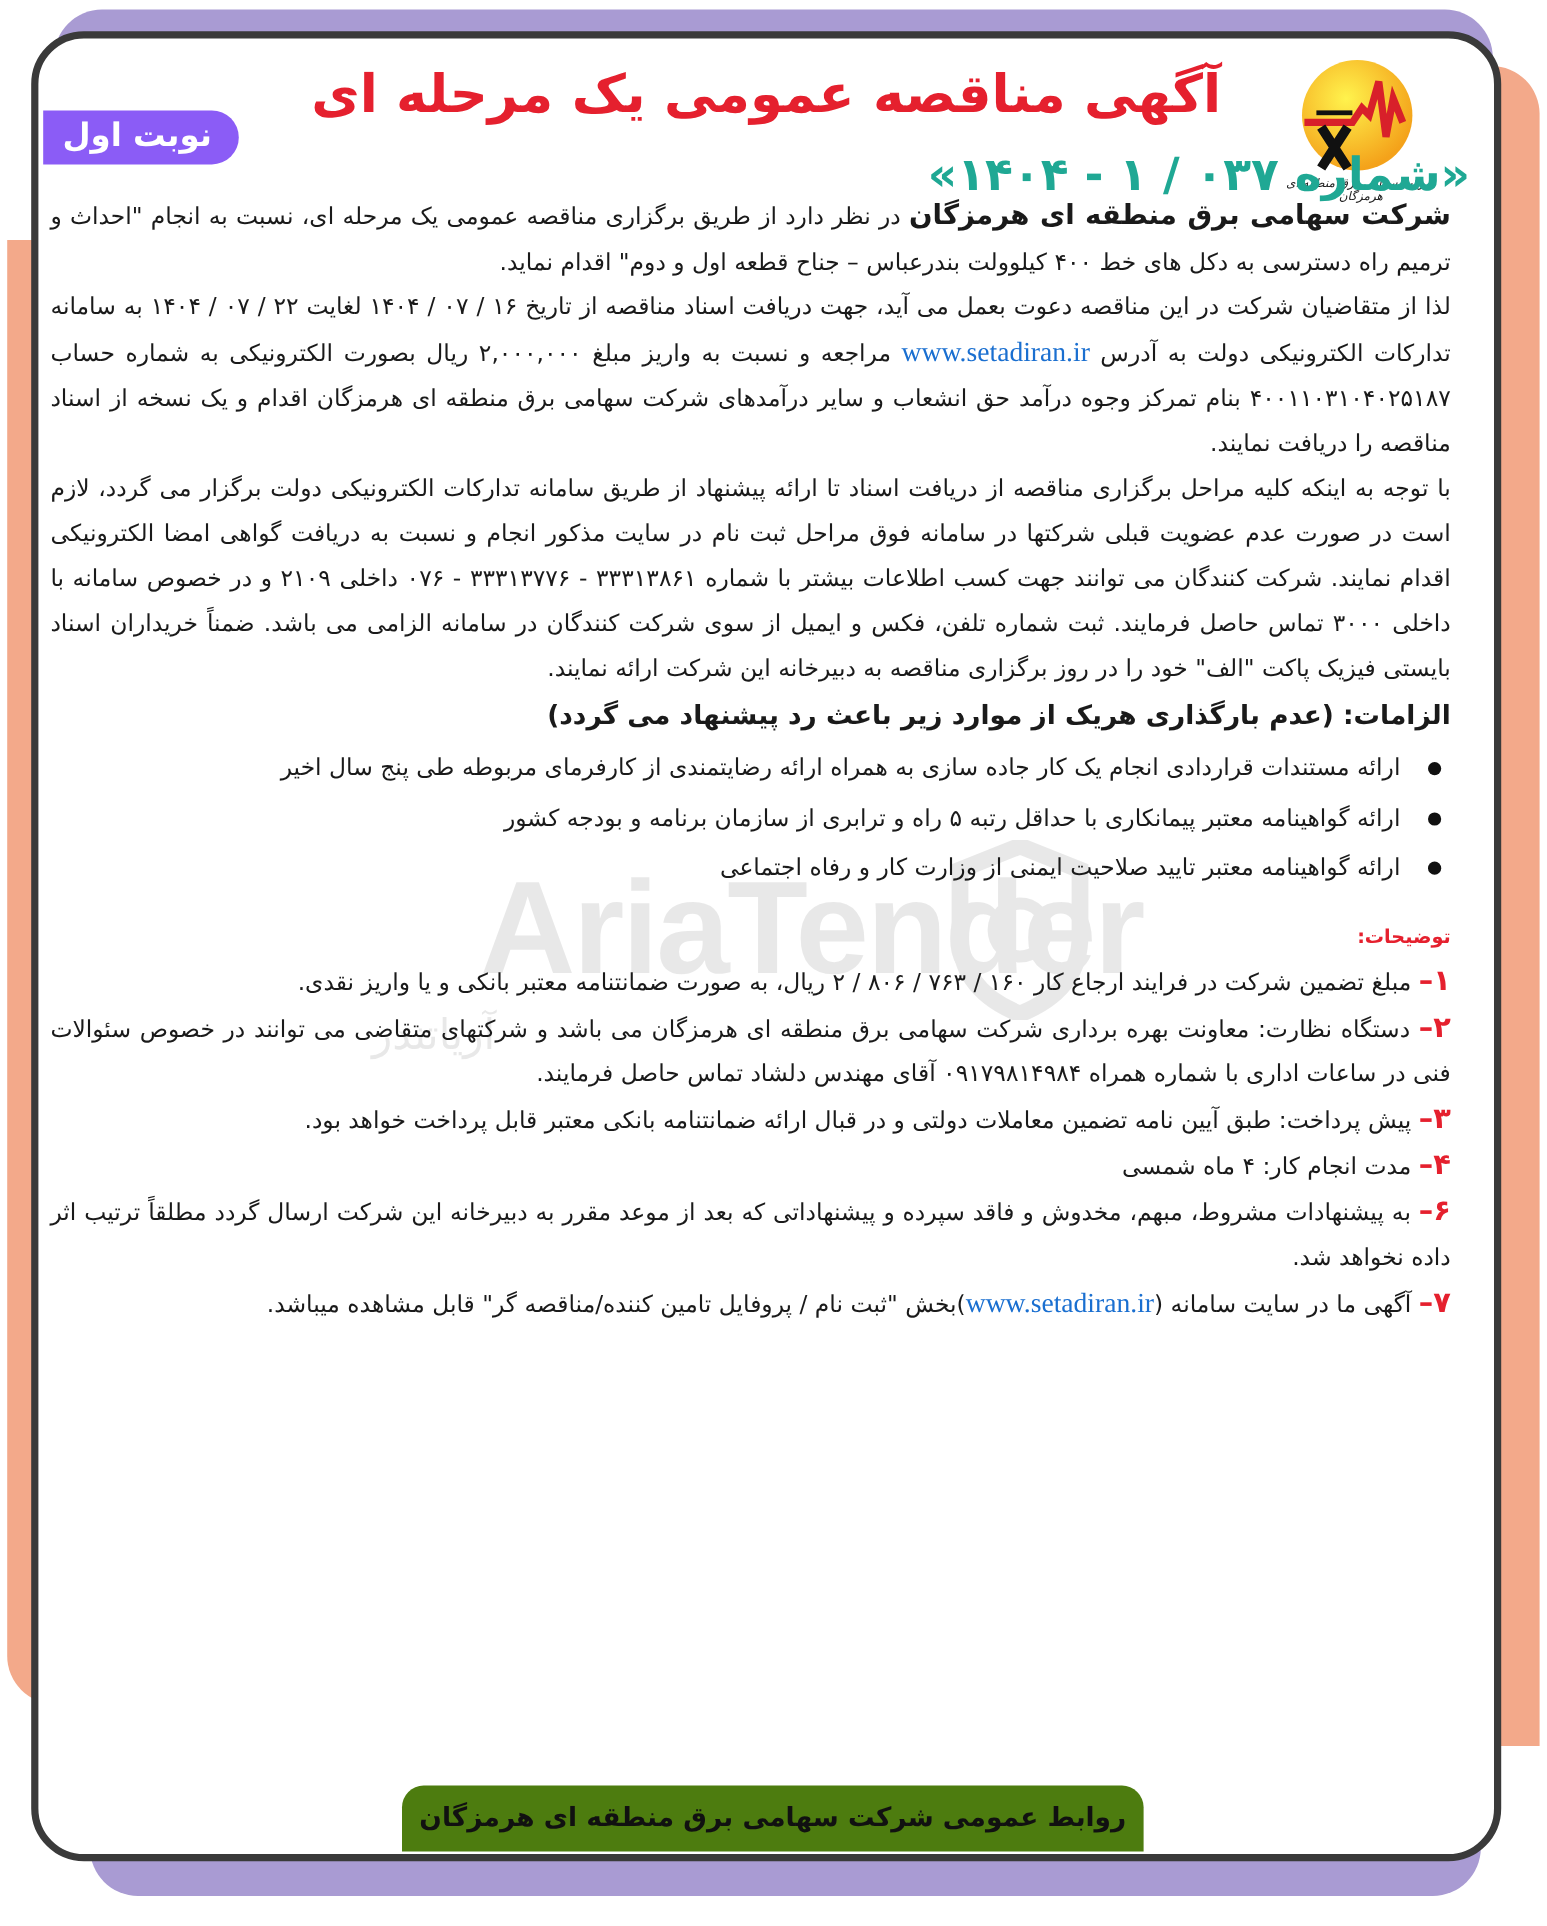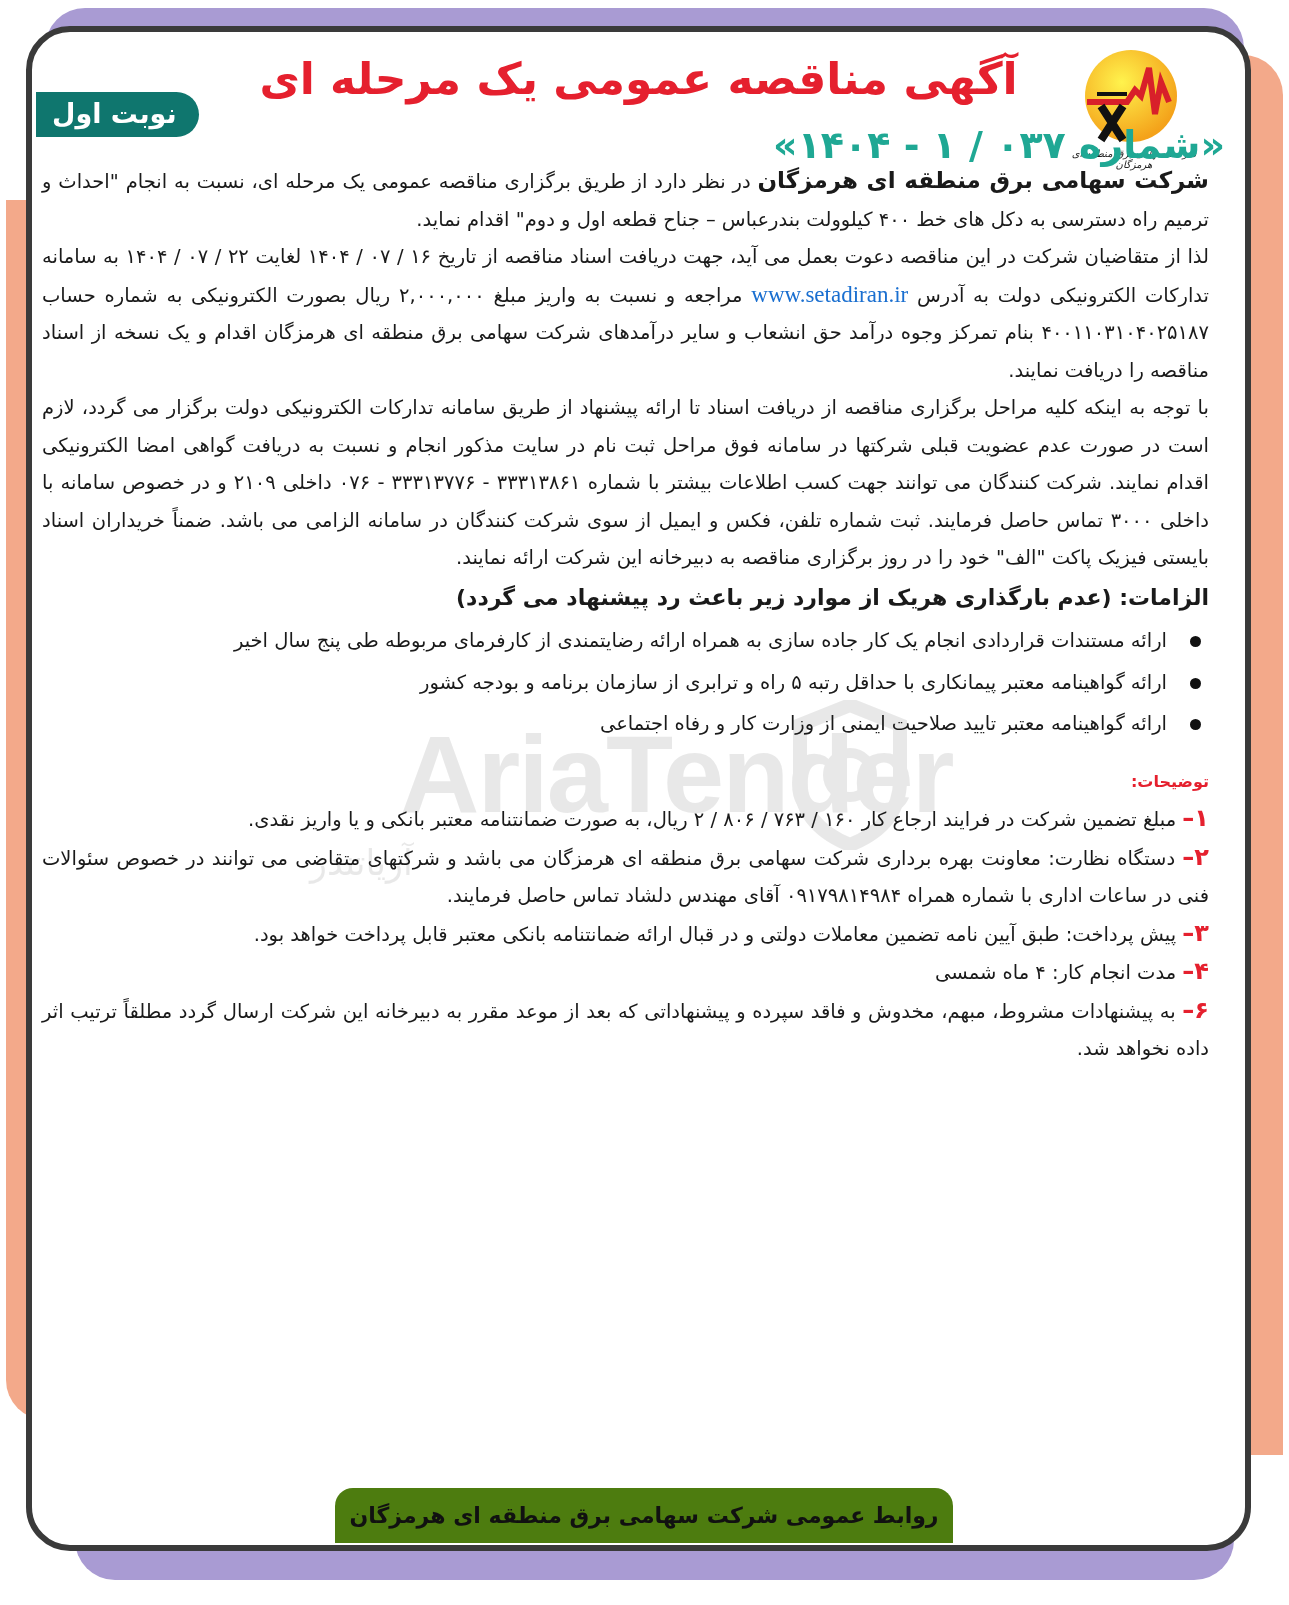--- a/index.html
+++ b/index.html
@@ -5,21 +5,21 @@
   html, body { margin:0; padding:0; background:#ffffff; }
   body { width:1289px; height:1605px; position:relative; overflow:hidden; font-family:"DejaVu Sans", sans-serif; }
   .purple-band { position:absolute; left:45px; right:45px; top:8px; height:60px; background:#a99bd3; border-radius:40px 40px 0 0; }
   .purple-band-bottom { position:absolute; left:75px; right:55px; top:1530px; height:50px; background:#a99bd3; border-radius:0 0 40px 40px; }
   .salmon-left { position:absolute; left:6px; width:40px; top:200px; height:1220px; background:#f3a98a; border-radius:0 0 0 60px; }
   .salmon-right { position:absolute; right:6px; width:40px; top:55px; height:1400px; background:#f3a98a; border-radius:0 60px 0 0; }
   .frame { position:absolute; left:26px; right:38px; top:26px; height:1525px; background:#ffffff; border:6px solid #3a3a3a; border-radius:44px; box-sizing:border-box; }
   .content { position:absolute; left:40px; right:52px; top:40px; direction:rtl; color:#111; }
   .title { text-align:center; font-family:"DejaVu Sans", sans-serif; font-weight:bold; font-size:44px; color:#e5202e; margin:11px; line-height:56px; letter-spacing:-1px; }
   .number { font-weight:bold; font-size:38px; color:#1fa894; margin:12px; line-height:52px; }
-  .badge { position:absolute; left:36px; top:92px; background:#0f766e; color:#fff; font-weight:bold; font-size:27px; padding:6px 22px 8px 16px; border-radius:0 26px 26px 0; direction:rtl; }
+  .badge { position:absolute; left:36px; top:92px; background:#8b5cf6; color:#fff; font-weight:bold; font-size:27px; padding:6px 22px 8px 16px; border-radius:0 26px 26px 0; direction:rtl; }
   .logo { position:absolute; right:110px; top:44px; width:100px; height:110px; }
   .logo-caption { position:absolute; right:90px; top:148px; font-size:10px; font-style:italic; color:#222; direction:rtl; width:130px; text-align:center; }
   .body { position:absolute; left:42px; right:80px; top:162px; direction:rtl; text-align:justify; font-size:19.5px; line-height:37.5px; color:#1a1a1a; }
   .body p { margin:0; }
   .lead-bold { font-weight:bold; font-size:23px; }
   .link { color:#1a6fd0; font-family:"Liberation Serif", serif; font-size:23px; }
   .req-title { font-weight:bold; font-size:22px; margin-top:2px; }
   .bullets { list-style:none; padding:0; margin:6px 0 0 0; }
   .bullets li { position:relative; padding-right:42px; margin-bottom:4px; }
   .bullets li .dot { position:absolute; right:8px; top:14px; width:11px; height:11px; border-radius:50%; background:#111; }
@@ -80,15 +80,16 @@
     <li><span class="dot"></span><span>ارائه گواهینامه معتبر پیمانکاری با حداقل رتبه ۵ راه و ترابری از سازمان برنامه و بودجه کشور</span></li>
     <li><span class="dot"></span><span>ارائه گواهینامه معتبر تایید صلاحیت ایمنی از وزارت کار و رفاه اجتماعی</span></li>
   </ul>
 
   <div class="notes-title">توضیحات:</div>
   <p class="note"><span class="num">۱</span><span class="num">–</span><span> مبلغ تضمین شرکت در فرایند ارجاع کار ۱۶۰ / ۷۶۳ / ۸۰۶ / ۲ ریال، به صورت ضمانتنامه معتبر بانکی و یا واریز نقدی.</span></p>
   <p class="note"><span class="num">۲</span><span class="num">–</span><span> دستگاه نظارت: معاونت بهره برداری شرکت سهامی برق منطقه ای هرمزگان می باشد و شرکتهای متقاضی می توانند در خصوص سئوالات فنی در ساعات اداری با شماره همراه ۰۹۱۷۹۸۱۴۹۸۴ آقای مهندس دلشاد تماس حاصل فرمایند.</span></p>
   <p class="note"><span class="num">۳</span><span class="num">–</span><span> پیش پرداخت: طبق آیین نامه تضمین معاملات دولتی و در قبال ارائه ضمانتنامه بانکی معتبر قابل پرداخت خواهد بود.</span></p>
   <p class="note"><span class="num">۴</span><span class="num">–</span><span> مدت انجام کار: ۴ ماه شمسی</span></p>
   <p class="note"><span class="num">۶</span><span class="num">–</span><span> به پیشنهادات مشروط، مبهم، مخدوش و فاقد سپرده و پیشنهاداتی که بعد از موعد مقرر به دبیرخانه این شرکت ارسال گردد مطلقاً ترتیب اثر داده نخواهد شد.</span></p>
+  <p class="note"><span class="num">۷</span><span class="num">–</span><span> آگهی ما در سایت سامانه (</span><a class="link">www.setadiran.ir</a><span>)بخش "ثبت نام / پروفایل تامین کننده/مناقصه گر" قابل مشاهده میباشد.</span></p>
 </div>
 
 <div class="footer-tab">روابط عمومی شرکت سهامی برق منطقه ای هرمزگان</div>
 
 </body></html>

